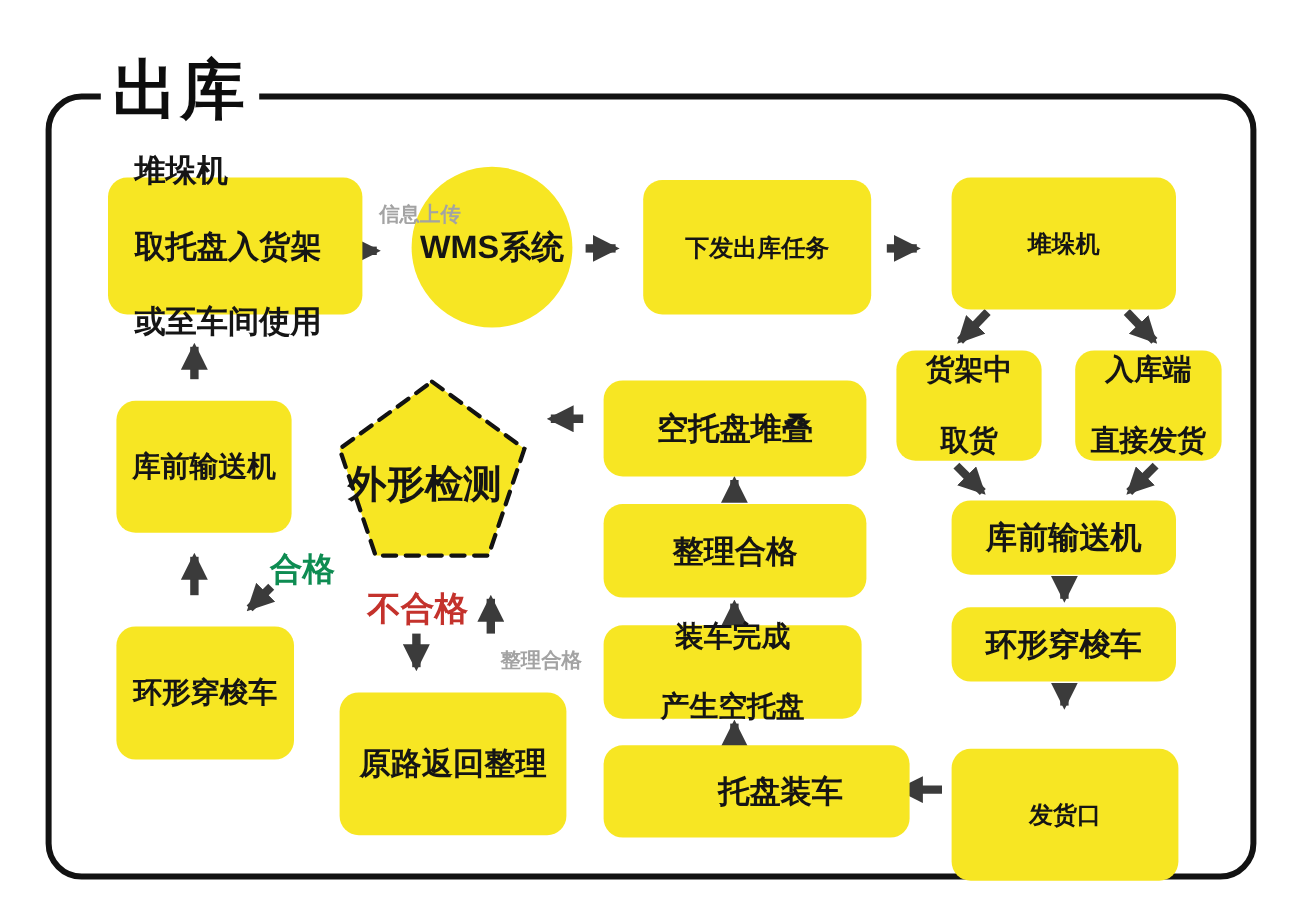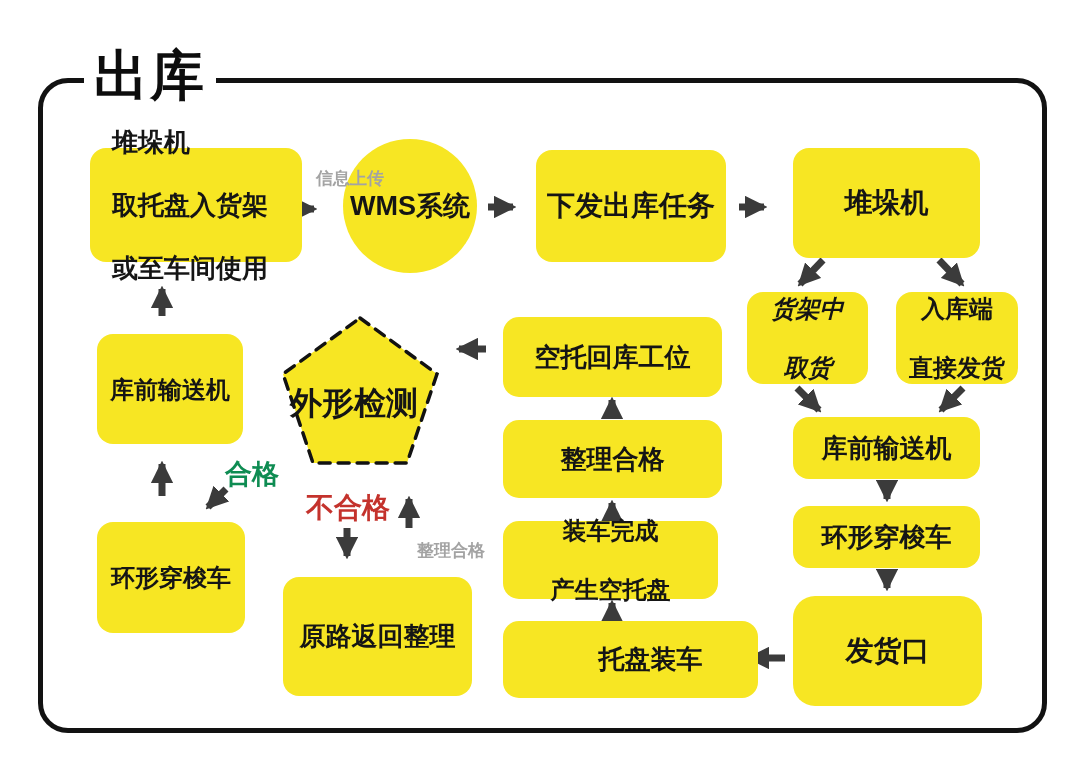--- a/index.html
+++ b/index.html
@@ -15,21 +15,21 @@
   .title{
     position:absolute;left:84px;top:46px;z-index:3;background:#ffffff;
     padding:0 10px;font-size:54px;font-weight:900;color:#0d0d0d;letter-spacing:2px;line-height:1.1;
   }
   .node{
     position:absolute;z-index:2;background:var(--yellow);border-radius:16px;
     display:flex;flex-direction:column;align-items:center;justify-content:center;
     font-weight:bold;color:var(--ink);text-align:center;gap:28px;
   }
   .node .ln{display:block;}
-  .fs28{font-size:28px;font-family:Liberation Serif, serif;}
+  .fs28{font-size:20px;font-family:Liberation Serif, serif;}
   .fs26{font-size:26px;}
   .fs24{font-size:24px;line-height:31px;}
   .node.left-align{align-items:flex-start;text-align:left;padding-left:22px;font-size:26px;line-height:35px;}
   .circle{
     position:absolute;z-index:2;left:343px;top:139px;width:134px;height:134px;border-radius:50%;
     background:var(--yellow);display:flex;align-items:center;justify-content:center;
     font-weight:bold;font-size:27px;color:var(--ink);
   }
   .penta-wrap{position:absolute;z-index:2;left:276px;top:310px;width:170px;height:162px;}
   .penta-wrap svg{display:block;width:100%;height:100%;}
@@ -91,44 +91,44 @@
   </div>
 
   <div class="node fs28" style="left:536px;top:150px;width:190px;height:112px;">
     <span>下发出库任务</span>
   </div>
 
   <div class="node fs28" style="left:793px;top:148px;width:187px;height:110px;">
     <span>堆垛机</span>
   </div>
 
-  <div class="node fs24" style="left:747px;top:292px;width:121px;height:92px;font-style:italic;">
+  <div class="node fs24" style="left:747px;top:292px;width:121px;height:92px;">
     <span class="ln">货架中</span>
     <span class="ln">取货</span>
   </div>
 
   <div class="node fs24" style="left:896px;top:292px;width:122px;height:92px;">
     <span class="ln">入库端</span>
     <span class="ln">直接发货</span>
   </div>
 
   <div class="node fs26" style="left:793px;top:417px;width:187px;height:62px;">
     <span>库前输送机</span>
   </div>
 
   <div class="node fs26" style="left:793px;top:506px;width:187px;height:62px;">
     <span>环形穿梭车</span>
   </div>
 
-  <div class="node fs28" style="left:793px;top:596px;width:189px;height:110px;border-radius:22px;">
+  <div class="node fs28" style="left:793px;top:624px;width:189px;height:110px;">
     <span>发货口</span>
   </div>
 
   <div class="node fs26" style="left:503px;top:317px;width:219px;height:80px;">
-    <span>空托回库工位</span>
+    <span>空托盘堆叠</span>
   </div>
 
   <div class="node fs26" style="left:503px;top:420px;width:219px;height:78px;">
     <span>整理合格</span>
   </div>
 
   <div class="node fs24" style="left:503px;top:521px;width:215px;height:78px;">
     <span class="ln">装车完成</span>
     <span class="ln">产生空托盘</span>
   </div>

